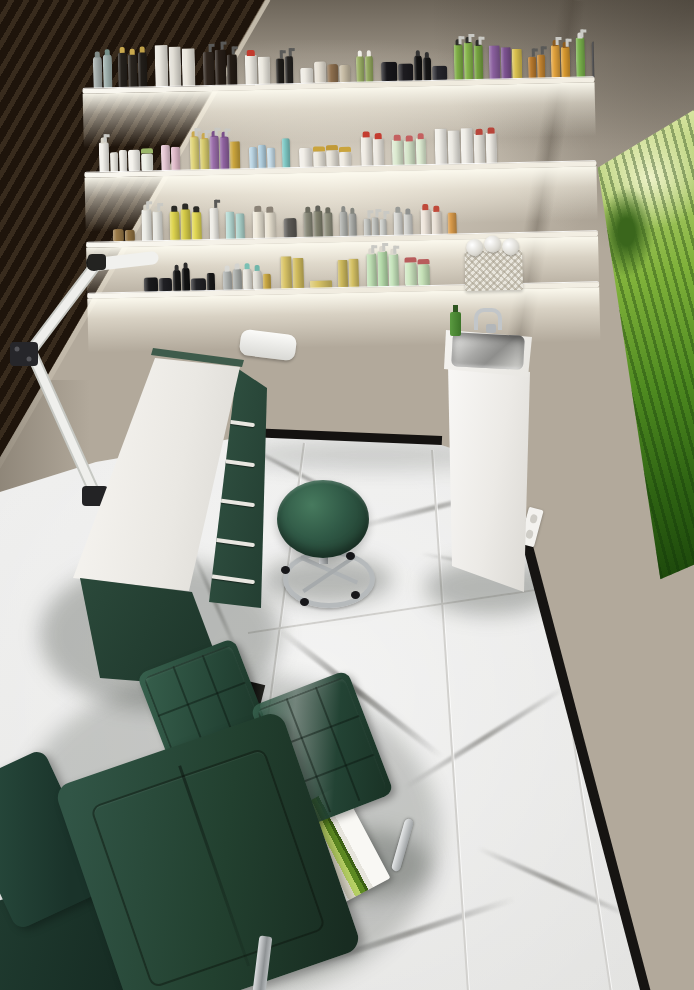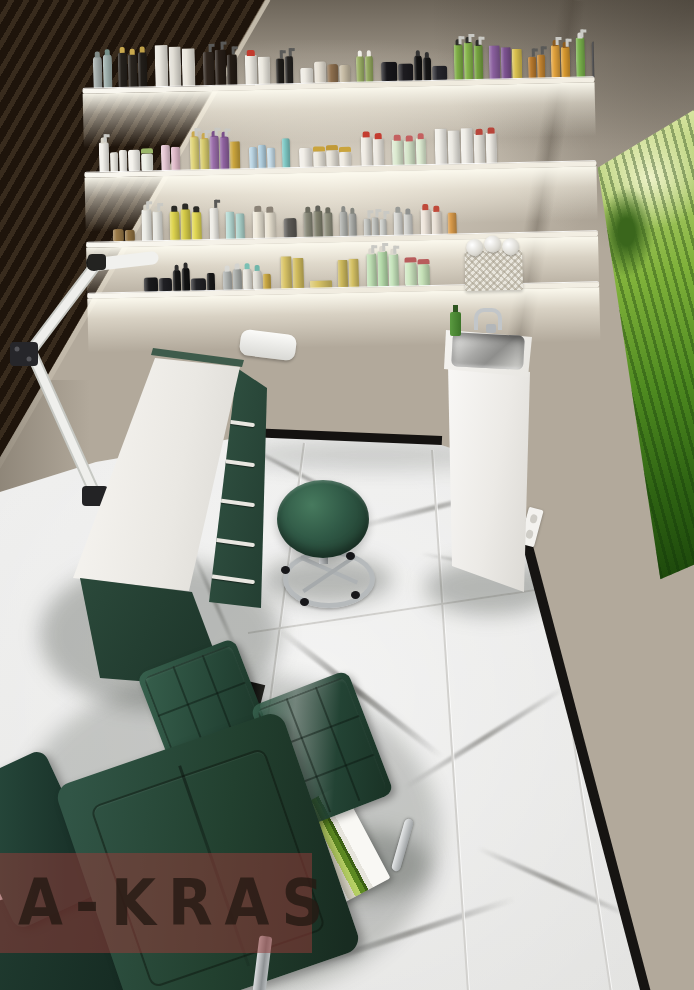--- a/index.html
+++ b/index.html
@@ -526,18 +526,14 @@
   <div class="abs" style="left:88px;top:742px;width:240px;height:252px;transform:rotate(-19deg);border-radius:16px;
               background:linear-gradient(115deg,#315546 5%,#22402f 55%,#182c21 95%);box-shadow:4px 5px 10px rgba(0,0,0,.3);">
     <div class="stitch"></div>
     <div style="position:absolute;left:52%;top:8%;width:3px;height:84%;background:linear-gradient(rgba(8,14,10,.5),rgba(8,14,10,.12));"></div>
   </div>
   <div class="abs" style="left:398px;top:818px;width:9px;height:54px;transform:rotate(16deg);border-radius:5px;
               background:linear-gradient(90deg,#e6e8e9,#9da1a3);box-shadow:0 0 3px rgba(0,0,0,.5);"></div>
   <div class="abs" style="left:256px;top:936px;width:13px;height:56px;transform:rotate(7deg);border-radius:3px;
               background:linear-gradient(90deg,#dcdee0,#8e9294 60%,#b8bcbe);"></div>
 
-  <div class="abs" style="left:0;top:853px;width:312px;height:100px;background:rgba(150,60,58,.52);
-              display:flex;align-items:center;padding-left:18px;box-sizing:border-box;">
-    <span class="watermark-text">A-KRAS</span>
-  </div>
 
 </div>
 
 </body></html>

